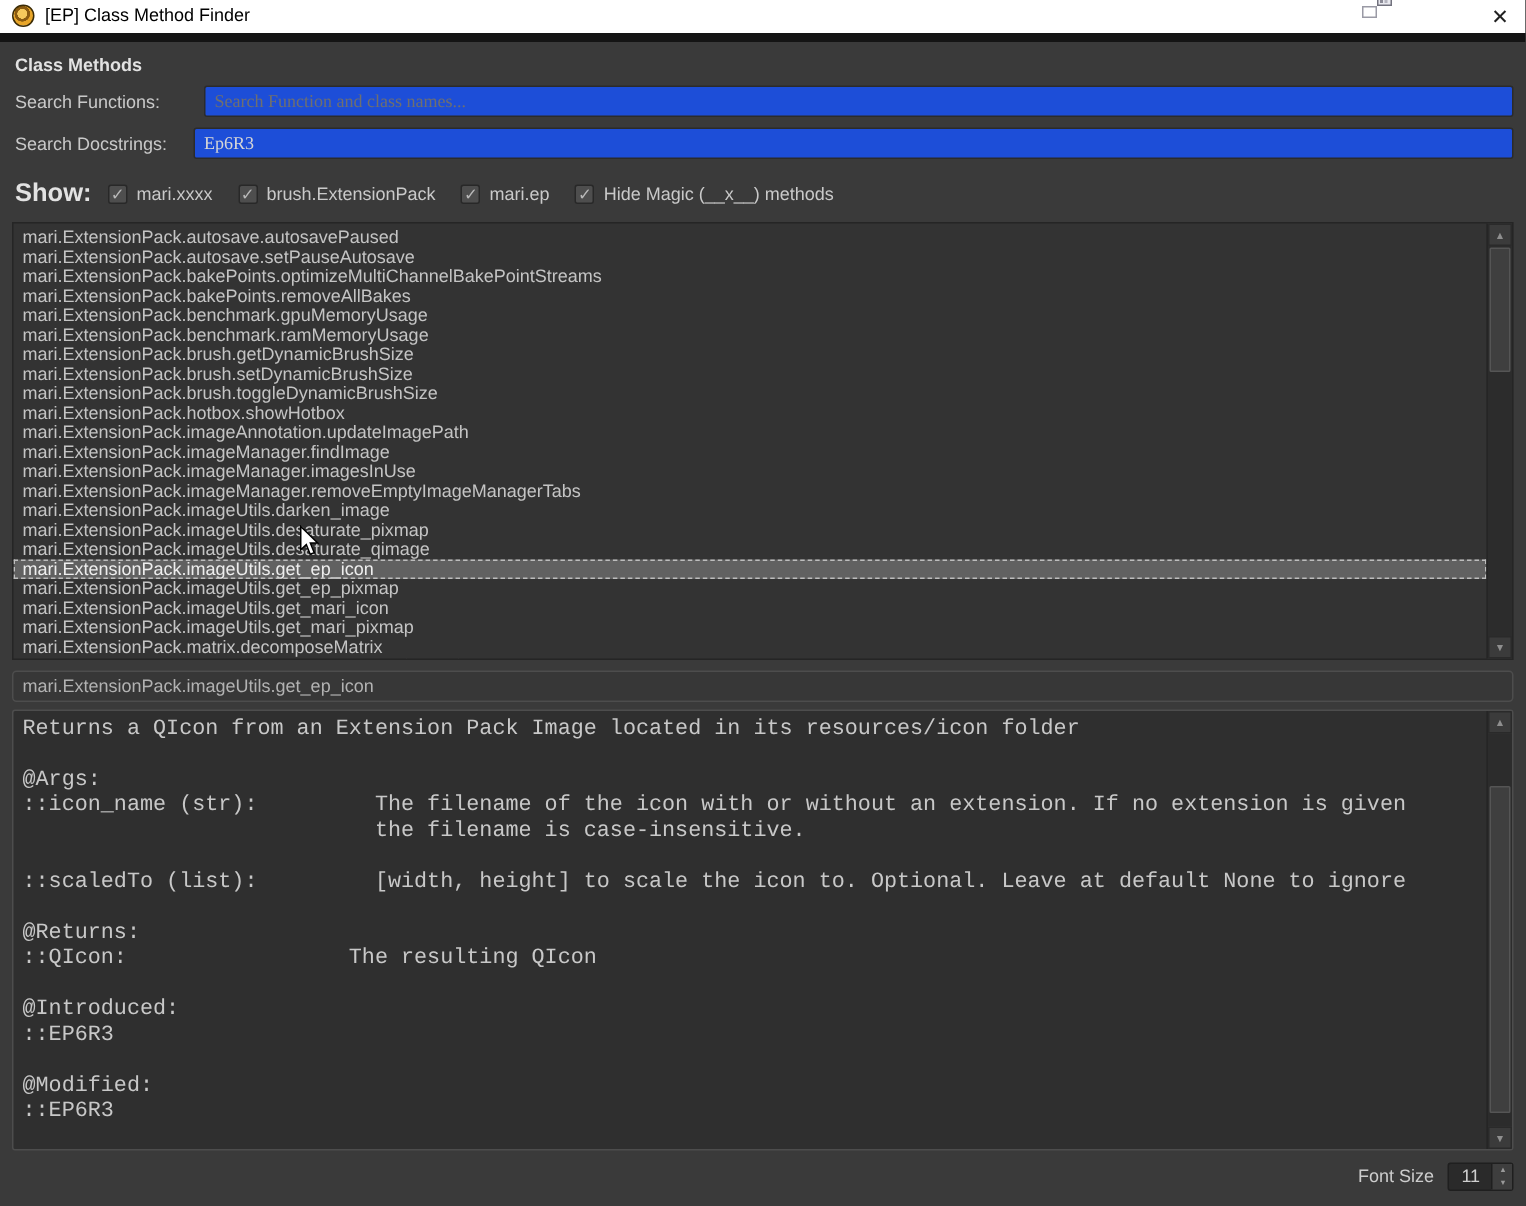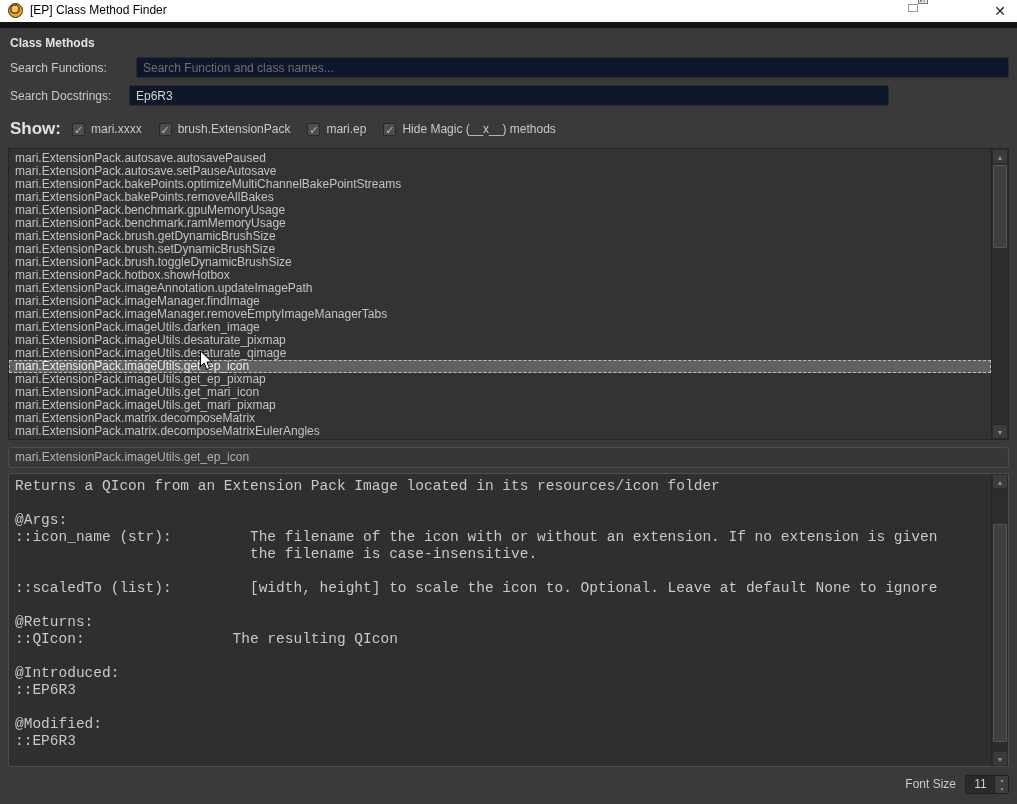--- a/index.html
+++ b/index.html
@@ -20,23 +20,23 @@
   .di-front { position:absolute; left:0; bottom:0; width:10px; height:8px; background:#e9e9ef; border:1px solid #72727e; }
   .di-bar1  { position:absolute; left:1px; top:1px; width:2px; height:4px; background:#8a8a96; }
   .di-bar2  { position:absolute; left:4px; top:1px; width:2px; height:4px; background:#b4b4be; }
   .close-btn { position:absolute; right:6px; top:1px; width:22px; height:20px;
                font-size:14px; color:#222; text-align:center; line-height:20px; }
   .dark-band { position:absolute; left:0; top:22px; width:1017px; height:6px; background:#141414; }
 
   
   .bold-label { position:absolute; font-size:12px; font-weight:bold; color:#e2e2e2; }
   .plain-label { position:absolute; font-size:12px; color:#c9c9c9; }
-  .text-input { position:absolute; background:#0f172a; border:1px solid #2b2b2b;
+  .text-input { position:absolute; background:#1d4ed8; border:1px solid #2b2b2b;
                 border-radius:2px; color:#d6d6d6; font-size:12px;
-                font-family:Liberation Sans, sans-serif; padding:0 6px; outline:none; }
+                font-family:Liberation Serif, serif; padding:0 6px; outline:none; }
   .text-input::placeholder { color:#6f6f6f; opacity:1; }
 
   
   .show-row { position:absolute; left:10px; top:121px; height:16px; display:flex;
               align-items:center; }
   .show-title { font-size:17px; font-weight:bold; color:#e2e2e2; margin-right:11px; }
   .cb-group { display:flex; align-items:center; margin-right:17px; }
   .checkbox { width:13px; height:13px; background:#4e4e4e; border:1px solid #282828;
               border-radius:2px; color:#b9b9b9; font-size:11px; line-height:12px;
               text-align:center; margin-right:6px; }
@@ -115,21 +115,21 @@
     </span>
   </div>
   <div class="dark-band"></div>
 
   <div class="bold-label" style="left:10px; top:36px;">Class Methods</div>
 
   <div class="plain-label" style="left:10px; top:61px;">Search Functions:</div>
   <input class="text-input" style="left: 136px; top: 57px; width: 873px; height: 21px;" placeholder="Search Function and class names..." value="">
 
   <div class="plain-label" style="left:10px; top:89px;">Search Docstrings:</div>
-  <input class="text-input" style="left: 129px; top: 85px; width: 760px; height: 21px;" value="Ep6R3">
+  <input class="text-input" style="left: 129px; top: 85px; width: 880px; height: 21px;" value="Ep6R3">
 
   <div class="show-row">
     <span class="show-title">Show:</span>
     <span class="cb-group">
       <span class="checkbox">✓</span>
       <span class="cb-label">mari.xxxx</span>
     </span>
     <span class="cb-group">
       <span class="checkbox">✓</span>
       <span class="cb-label">brush.ExtensionPack</span>
@@ -151,20 +151,21 @@
         <div class="list-row">mari.ExtensionPack.bakePoints.optimizeMultiChannelBakePointStreams</div>
         <div class="list-row">mari.ExtensionPack.bakePoints.removeAllBakes</div>
         <div class="list-row">mari.ExtensionPack.benchmark.gpuMemoryUsage</div>
         <div class="list-row">mari.ExtensionPack.benchmark.ramMemoryUsage</div>
         <div class="list-row">mari.ExtensionPack.brush.getDynamicBrushSize</div>
         <div class="list-row">mari.ExtensionPack.brush.setDynamicBrushSize</div>
         <div class="list-row">mari.ExtensionPack.brush.toggleDynamicBrushSize</div>
         <div class="list-row">mari.ExtensionPack.hotbox.showHotbox</div>
         <div class="list-row">mari.ExtensionPack.imageAnnotation.updateImagePath</div>
         <div class="list-row">mari.ExtensionPack.imageManager.findImage</div>
+        <div class="list-row">mari.ExtensionPack.imageManager.imagesInUse</div>
         <div class="list-row">mari.ExtensionPack.imageManager.removeEmptyImageManagerTabs</div>
         <div class="list-row">mari.ExtensionPack.imageUtils.darken_image</div>
         <div class="list-row">mari.ExtensionPack.imageUtils.desaturate_pixmap</div>
         <div class="list-row">mari.ExtensionPack.imageUtils.desaturate_qimage</div>
         <div class="list-row selected">mari.ExtensionPack.imageUtils.get_ep_icon</div>
         <div class="list-row">mari.ExtensionPack.imageUtils.get_ep_pixmap</div>
         <div class="list-row">mari.ExtensionPack.imageUtils.get_mari_icon</div>
         <div class="list-row">mari.ExtensionPack.imageUtils.get_mari_pixmap</div>
         <div class="list-row">mari.ExtensionPack.matrix.decomposeMatrix</div>
         <div class="list-row">mari.ExtensionPack.matrix.decomposeMatrixEulerAngles</div>

